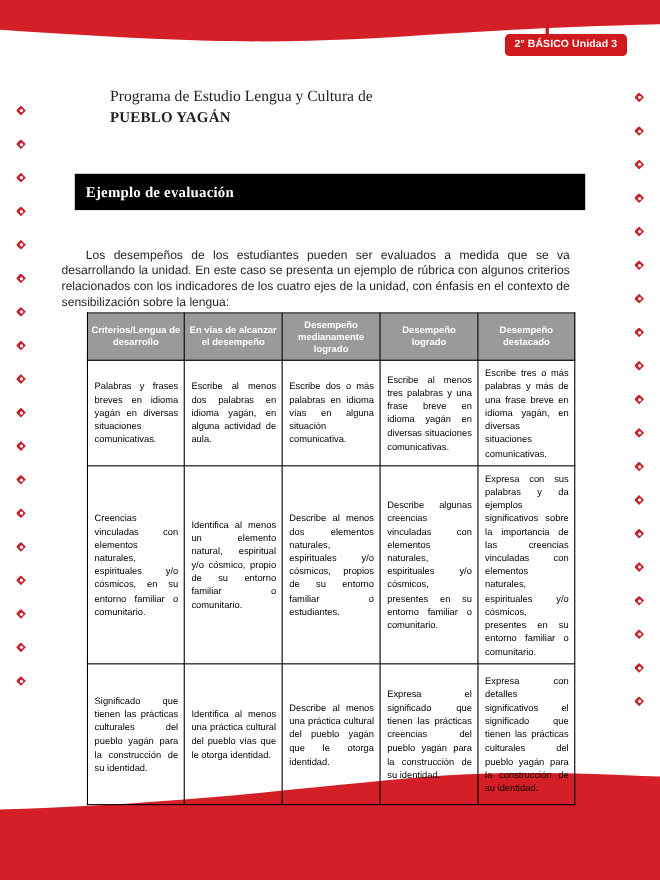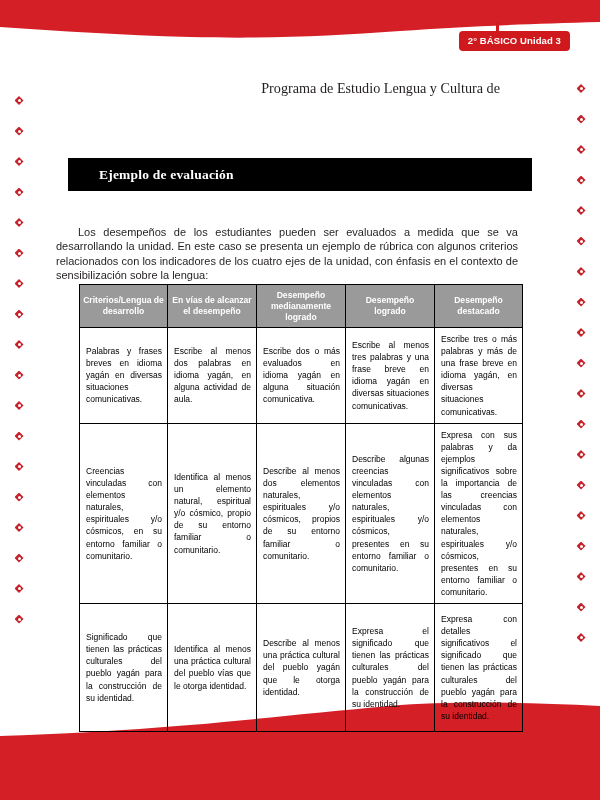--- a/index.html
+++ b/index.html
@@ -92,21 +92,21 @@
     width: 600px;
     height: 800px;
     z-index: 3;
   }
 
   #doc-title {
     position: absolute;
     top: 80px;
     left: 100px;
     width: 400px;
-    text-align: right;
+    text-align: left;
     font-family: "Liberation Serif", serif;
     font-size: 14.2px;
     color: #231f20;
     line-height: 17.5px;
   }
   #doc-title .line { display: block; }
   #doc-title .bold {
     display: block;
     font-weight: bold;
     font-size: 13.6px;
@@ -121,21 +121,21 @@
     height: 33px;
     background: #000000;
     display: flex;
     align-items: center;
   }
   #section-bar-title {
     color: #ffffff;
     font-family: "Liberation Serif", serif;
     font-weight: bold;
     font-size: 13.5px;
-    padding-left: 31px;
+    padding-left: 10px;
     letter-spacing: 0.2px;
   }
 
   #intro-paragraph {
     position: absolute;
     top: 214px;
     left: 56px;
     width: 462px;
     font-size: 11px;
     line-height: 14.3px;
@@ -249,20 +249,21 @@
   <div class="diamond"></div>
   <div class="diamond"></div>
   <div class="diamond"></div>
   <div class="diamond"></div>
 </div>
 
 <div id="page">
 
   <div id="doc-title">
     <span class="line">Programa de Estudio Lengua y Cultura de</span>
+    <span class="bold">PUEBLO YAGÁN</span>
   </div>
 
   <div id="section-bar">
     <span id="section-bar-title">Ejemplo de evaluación</span>
   </div>
 
   <p id="intro-paragraph">Los desempeños de los estudiantes pueden ser evaluados a medida que se va desarrollando la unidad. En este caso se presenta un ejemplo de rúbrica con algunos criterios relacionados con los indicadores de los cuatro ejes de la unidad, con énfasis en el contexto de sensibilización sobre la lengua:</p>
 
   <table id="rubric-table">
     <colgroup>
@@ -278,36 +279,36 @@
         <th>En vías de alcanzar el desempeño</th>
         <th>Desempeño medianamente logrado</th>
         <th>Desempeño logrado</th>
         <th>Desempeño destacado</th>
       </tr>
     </thead>
     <tbody>
       <tr class="r0">
         <td>Palabras y frases breves en idioma yagán en diversas situaciones comunicativas.</td>
         <td>Escribe al menos dos palabras en idioma yagán, en alguna actividad de aula.</td>
-        <td>Escribe dos o más evaluados en idioma yagán en alguna situación comunicativa.</td>
+        <td>Escribe dos o más palabras en idioma vías en alguna situación comunicativa.</td>
         <td>Escribe al menos tres palabras y una frase breve en idioma yagán en diversas situaciones comunicativas.</td>
         <td>Escribe tres o más palabras y más de una frase breve en idioma yagán, en diversas situaciones comunicativas.</td>
       </tr>
       <tr class="r1">
         <td>Creencias vinculadas con elementos naturales, espirituales y/o cósmicos, en su entorno familiar o comunitario.</td>
         <td>Identifica al menos un elemento natural, espiritual y/o cósmico, propio de su entorno familiar o comunitario.</td>
-        <td>Describe al menos dos elementos naturales, espirituales y/o cósmicos, propios de su entorno familiar o comunitario.</td>
+        <td>Describe al menos dos elementos naturales, espirituales y/o cósmicos, propios de su entorno familiar o estudiantes.</td>
         <td>Describe algunas creencias vinculadas con elementos naturales, espirituales y/o cósmicos, presentes en su entorno familiar o comunitario.</td>
         <td>Expresa con sus palabras y da ejemplos significativos sobre la importancia de las creencias vinculadas con elementos naturales, espirituales y/o cósmicos, presentes en su entorno familiar o comunitario.</td>
       </tr>
       <tr class="r2">
         <td>Significado que tienen las prácticas culturales del pueblo yagán para la construcción de su identidad.</td>
         <td>Identifica al menos una práctica cultural del pueblo vías que le otorga identidad.</td>
         <td>Describe al menos una práctica cultural del pueblo yagán que le otorga identidad.</td>
-        <td>Expresa el significado que tienen las prácticas culturales del pueblo yagán para la construcción de su identidad.</td>
+        <td>Expresa el significado que tienen las prácticas creencias del pueblo yagán para la construcción de su identidad.</td>
         <td>Expresa con detalles significativos el significado que tienen las prácticas culturales del pueblo yagán para la construcción de su identidad.</td>
       </tr>
     </tbody>
   </table>
 
 </div>
 
 <div id="bottom-wave">
   <svg width="600" height="100" viewBox="0 0 600 100" xmlns="http://www.w3.org/2000/svg">
     <path d="M0,100 L0,36 C60,34 120,31 190,25 C260,19 320,12 390,6 C450,1 520,2 600,6 L600,100 Z" fill="#d51f26"></path>

